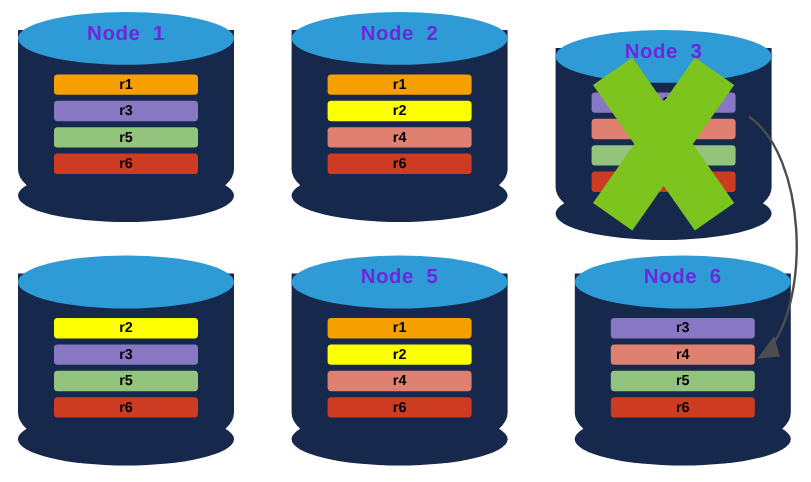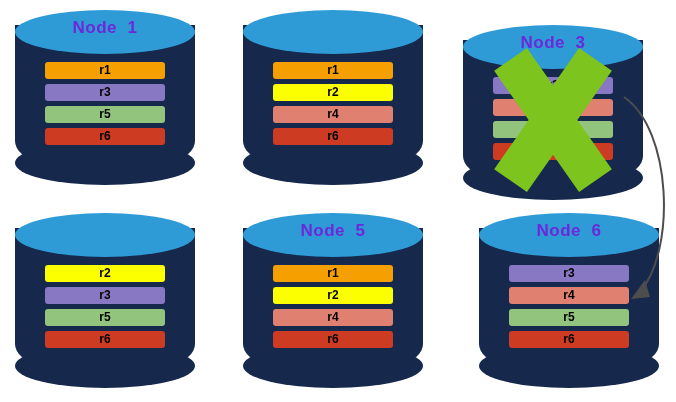--- a/index.html
+++ b/index.html
@@ -125,20 +125,21 @@
         <div class="record" style="background: rgb(136, 120, 195);">r3</div>
         <div class="record" style="background: rgb(147, 196, 125);">r5</div>
         <div class="record" style="background: rgb(204, 59, 34);">r6</div>
       </div>
   </div>
 
   <div class="node" id="node-slot-1" style="left:243px; top:5px;">
     <div class="cyl-bottom-shadow" style="background: rgb(22, 41, 77);"></div>
     <div class="cyl-body" style="background: rgb(22, 41, 77);"></div>
     <div class="cyl-top" style="background: rgb(46, 155, 214);"></div>
+    <div class="node-label">Node  2</div>
     <div class="records">
         <div class="record" style="background: rgb(245, 160, 0);">r1</div>
         <div class="record" style="background: rgb(251, 255, 0);">r2</div>
         <div class="record" style="background: rgb(224, 128, 112);">r4</div>
         <div class="record" style="background: rgb(204, 59, 34);">r6</div>
       </div>
   </div>
 
   <div class="node" id="node-slot-2" style="left:463px; top:20px;padding-left:39px;">
     <div class="cyl-bottom-shadow" style="background: rgb(22, 41, 77);"></div>

